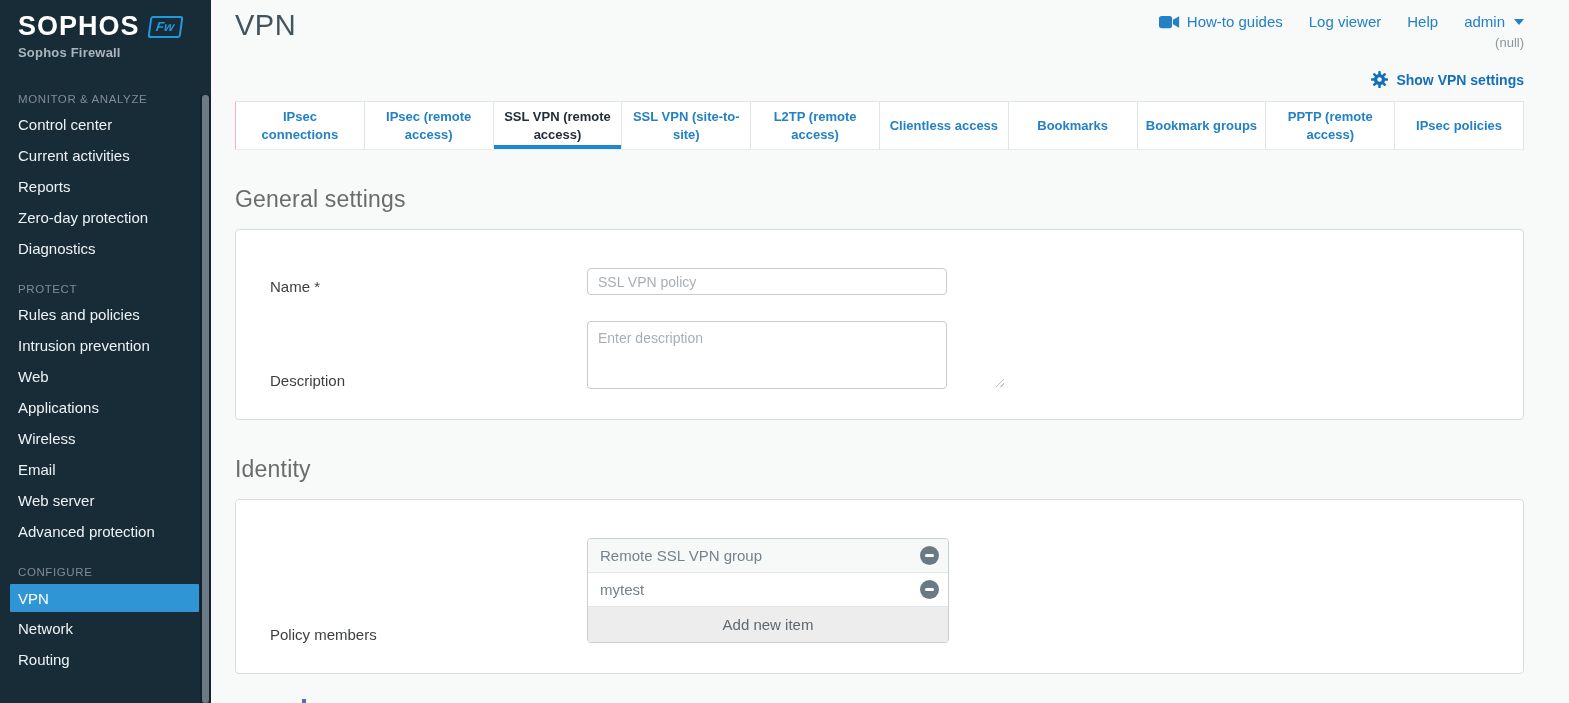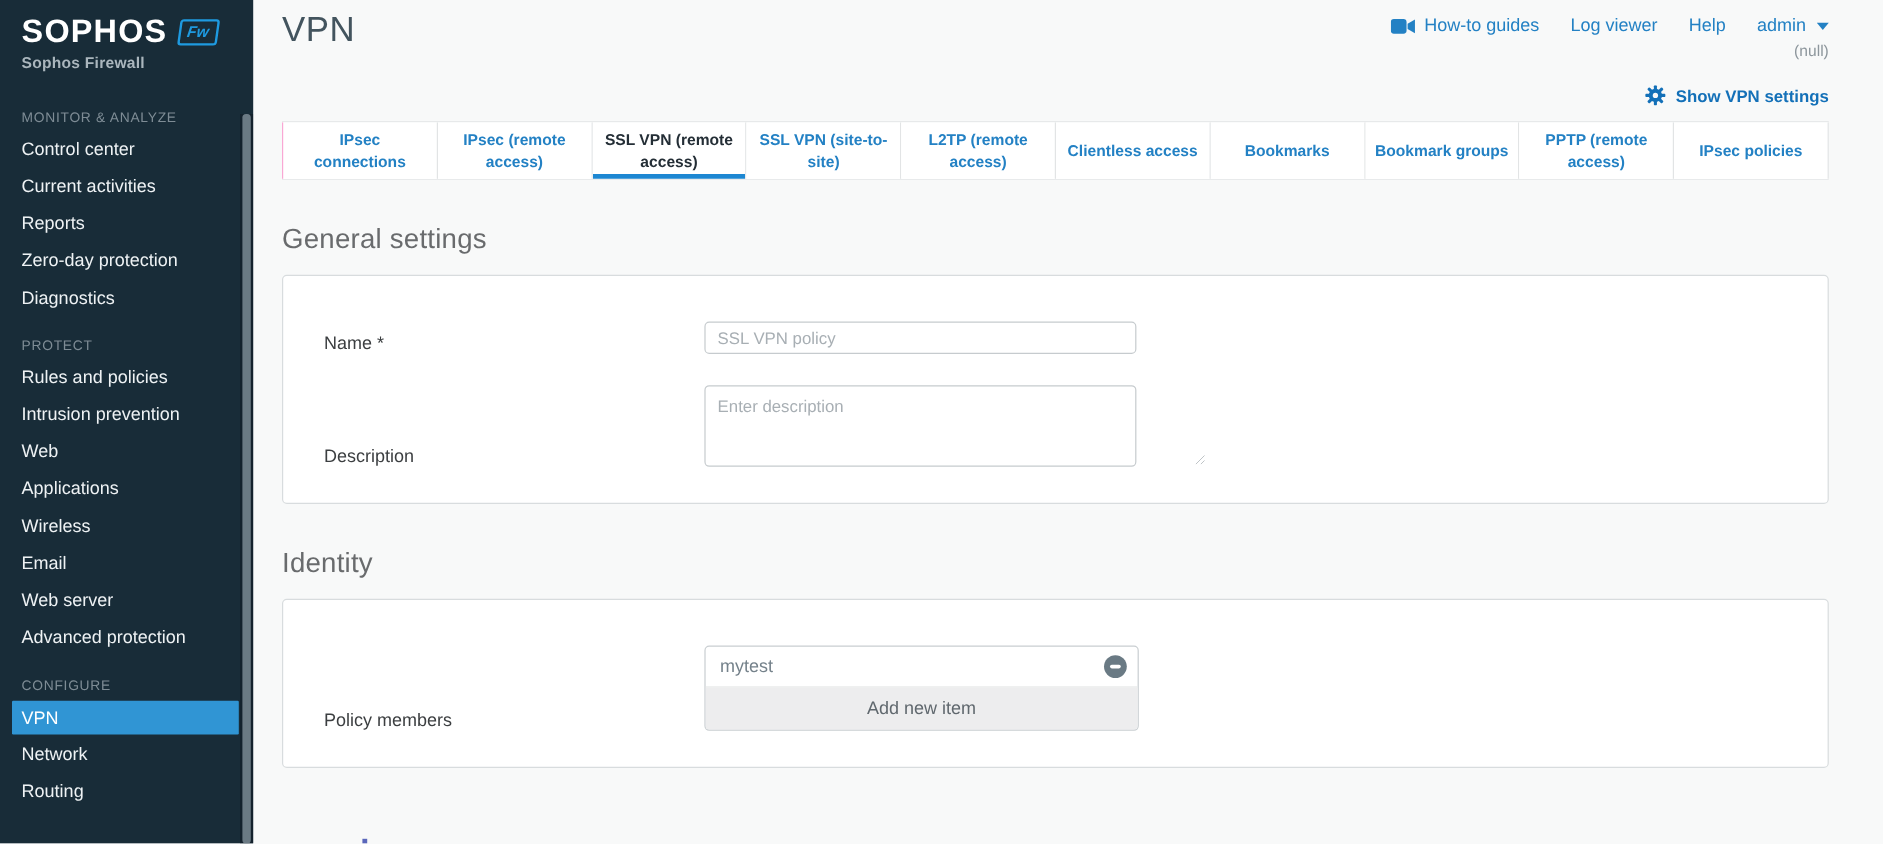--- a/index.html
+++ b/index.html
@@ -249,20 +249,24 @@
       </div>
     </div>
   </div>
 
   <div class="section-heading">Identity</div>
 
   <div class="card">
     <div class="field-row">
       <div class="field-label">Policy members</div>
       <div class="member-list">
+        <div class="member-row alt">
+          <span>Remote SSL VPN group</span>
+          <span class="minus-circle"></span>
+        </div>
         <div class="member-row">
           <span>mytest</span>
           <span class="minus-circle"></span>
         </div>
         <div class="add-row">Add new item</div>
       </div>
     </div>
   </div>
 
 </div>

